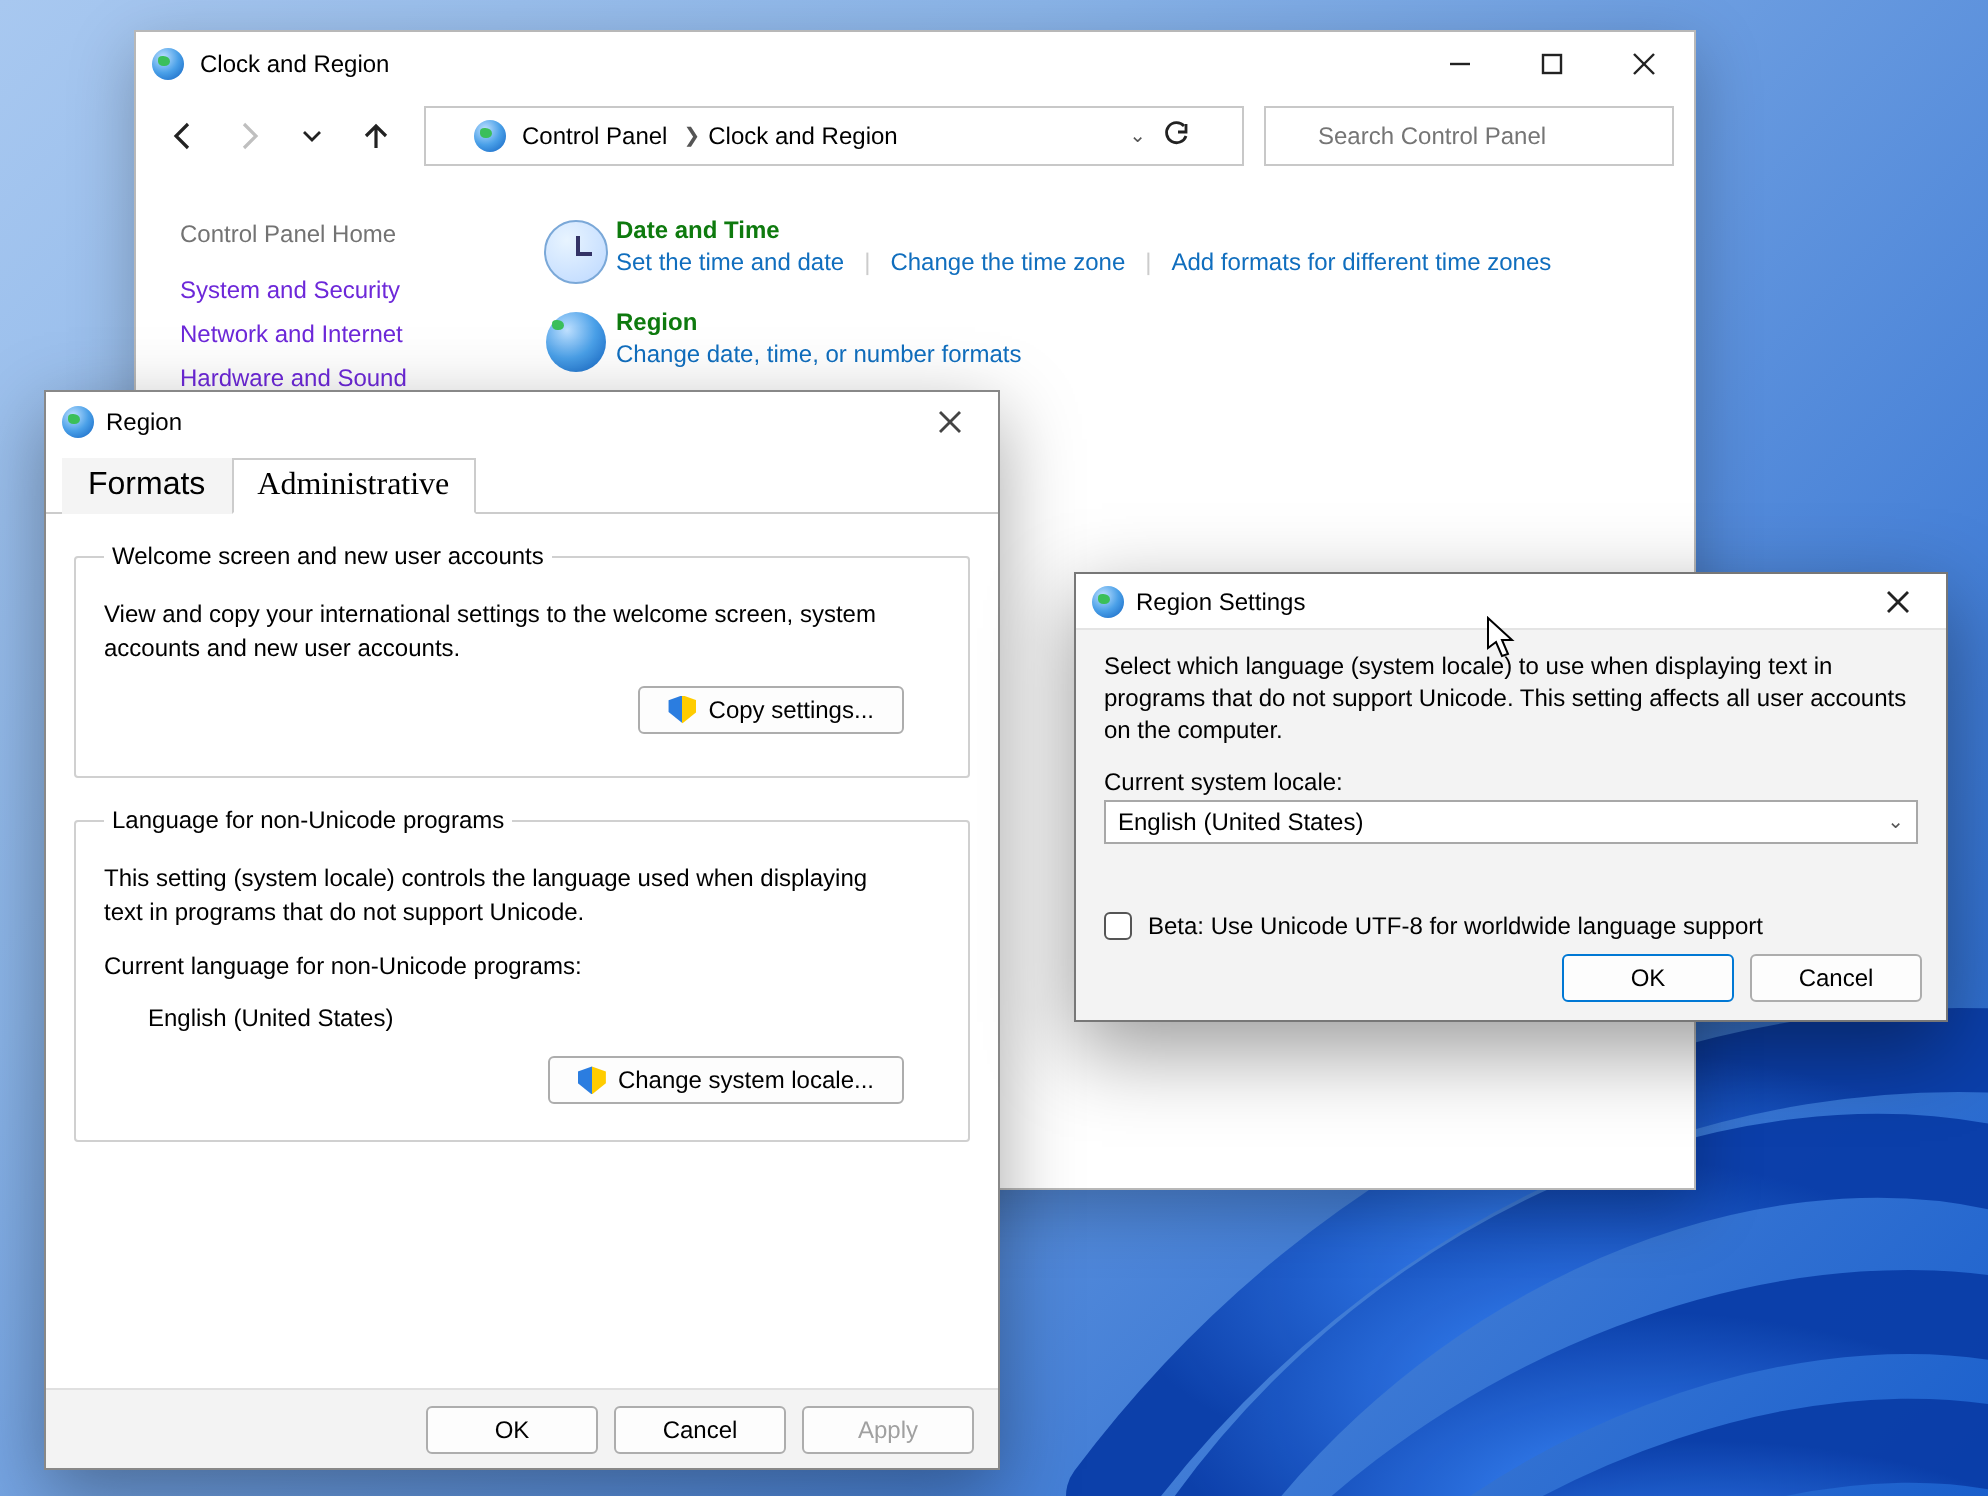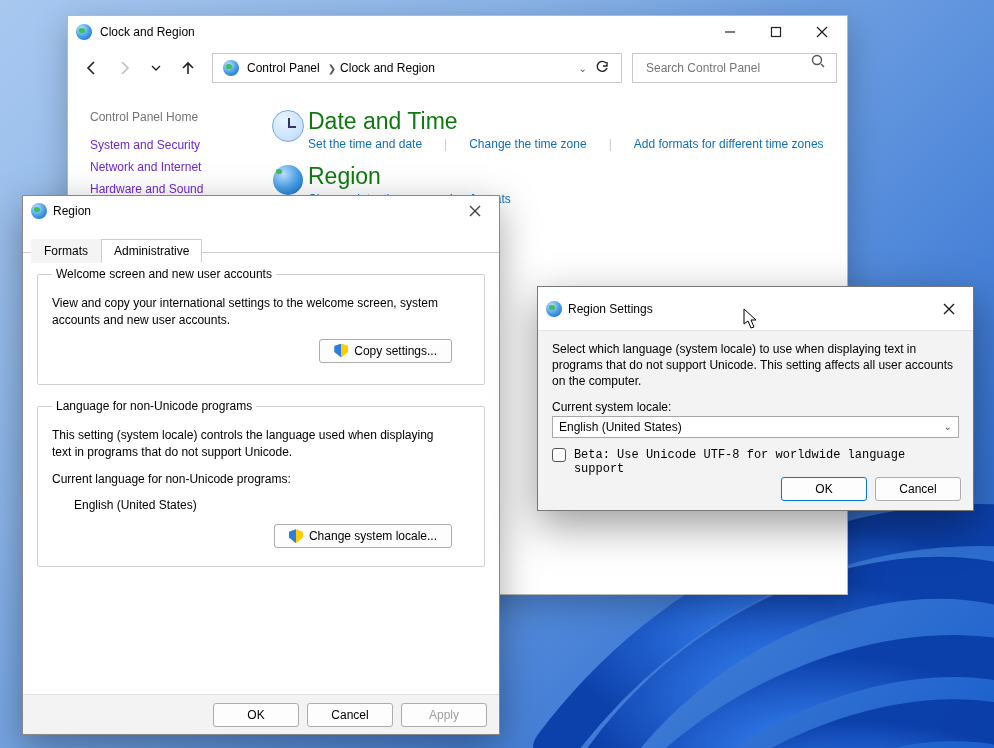--- a/index.html
+++ b/index.html
@@ -47,50 +47,50 @@
   }
   .nav-btn { width:28px; height:28px; display:flex; align-items:center; justify-content:center; }
   .nav-btn svg { stroke:#222; }
   .nav-btn.disabled svg { stroke:#bfbfbf; }
   .addr {
     flex:1;
     height:30px;
     border:1px solid #c8c8c8;
     background:#fff;
     display:flex; align-items:center;
-    padding:0 10px;
+    padding:0 24px;
     margin-left:6px;
   }
   .addr .globe { width:16px; height:16px; margin-right:8px; }
   .addr .crumb { margin-right:4px; }
   .addr .chev { margin:0 4px; color:#555; font-size:10px; }
   .addr .end { flex:1; }
   .addr .drop { color:#555; font-size:10px; margin-right:8px; }
   .addr .refresh { width:16px; }
   .search {
     width:205px; height:30px;
     border:1px solid #c8c8c8;
     background:#fff;
-    display:flex; 
-    padding:0 11px;
+    display:flex; align-items:center;
+    padding:0 24px;
     margin-left:6px;
   }
   .search input {
     flex:1; border:none; outline:none; font-size:12px; color:#333; background:transparent;
   }
   .cp-body { display:flex; height: calc(100% - 72px); }
   .cp-side { width:200px; padding:22px 0 0 22px; }
   .cp-side .home { color:#737373; margin-bottom:14px; }
   .cp-side .cat { color:#6d28d9; margin-bottom:8px; }
   .cp-main { flex:1; padding:20px 10px 0 0; }
   .section { display:flex; margin-bottom:12px; }
   .section .icon { width:40px; display:flex; justify-content:center; padding-top:2px; }
   .section .body { flex:1; }
-  .section h3 { margin:0 0 2px 0; font-size:23px; font-weight:400; color:#0e7a0e; }
-  .section .links { display:flex; flex-wrap:wrap; gap:12px; }
+  .section h3 { margin:0 0 2px 0; font-size:12px; font-weight:700; color:#0e7a0e; }
+  .section .links { display:flex; flex-wrap:wrap; gap:0; }
   .section .links a { color:#106ebe; text-decoration:none; }
   .vsep { color:#ccc; margin:0 10px; }
 
   .globe {
     display:inline-flex; width:16px; height:16px;
     border-radius:50%;
     background: radial-gradient(circle at 35% 30%, #bfe0ff 0%, #4aa0e8 50%, #1060c0 100%);
     position:relative;
   }
   .globe::after{
@@ -122,28 +122,29 @@
   .dlg-close { width:40px; height:26px; display:flex; align-items:center; justify-content:center; }
   .tabs {
     display:flex;
     border-bottom:1px solid #ccc;
     padding:0 8px;
     margin-top:2px;
   }
   .tab {
     padding:4px 12px;
     border:1px solid transparent;
-    position:relative; top:11px;
-    font-size:12px;
+    position:relative; top:1px;
+    font-size:16px;
     background:#f4f4f4;
   }
   .tab.active {
     background:#fff;
     border:1px solid #ccc;
     border-bottom:1px solid #fff;
+    font-family:Liberation Serif, serif;
   }
   .tab-body { padding:14px; }
   fieldset.grp {
     border:1px solid #d0d0d0;
     border-radius:2px;
     margin:0 0 14px 0;
     padding:10px 32px 14px 14px;
   }
   fieldset.grp legend { padding:0 4px; font-size:12px; }
   .grp p { margin:4px 0 10px 0; line-height:1.4; }
@@ -178,33 +179,33 @@
   
   .rs-dlg {
     position:absolute;
     left:537px; top:286px;
     width:437px; height:225px;
     background:#f3f3f3;
     border:1px solid #777;
     box-shadow:0 14px 40px rgba(0,0,0,.4);
   }
   .rs-title {
-    height:44px; display:flex; align-items:center; background:#fff;
+    height:28px; display:flex; align-items:center; background:#fff;
     padding:0 4px 0 8px; border-bottom:1px solid #e4e4e4;
   }
   .rs-body { padding:10px 14px 0 14px; font-size:12px; }
   .rs-body p { margin:0 0 10px 0; line-height:1.35; }
   .rs-select-row { margin-top:2px; }
   .rs-select {
     width:100%; height:22px;
     border:1px solid #a8a8a8; background:#fff;
     display:flex; align-items:center; justify-content:space-between;
     padding:0 6px; margin-top:2px;
   }
-  .chk-row { display:flex; gap:8px; margin-top:10px;font-family:Liberation Mono, monospace; }
+  .chk-row { display:flex; gap:8px; margin-top:34px; }
   .chk {
     width:14px; height:14px; border:1px solid #555; border-radius:3px; background:#fff;
   }
   .rs-footer {
     position:absolute; left:0; right:0; bottom:0;
     height:42px;
     display:flex; justify-content:flex-end; align-items:center;
     gap:8px; padding:0 12px;
   }
   .rs-footer .btn { width:86px; justify-content:center; }

